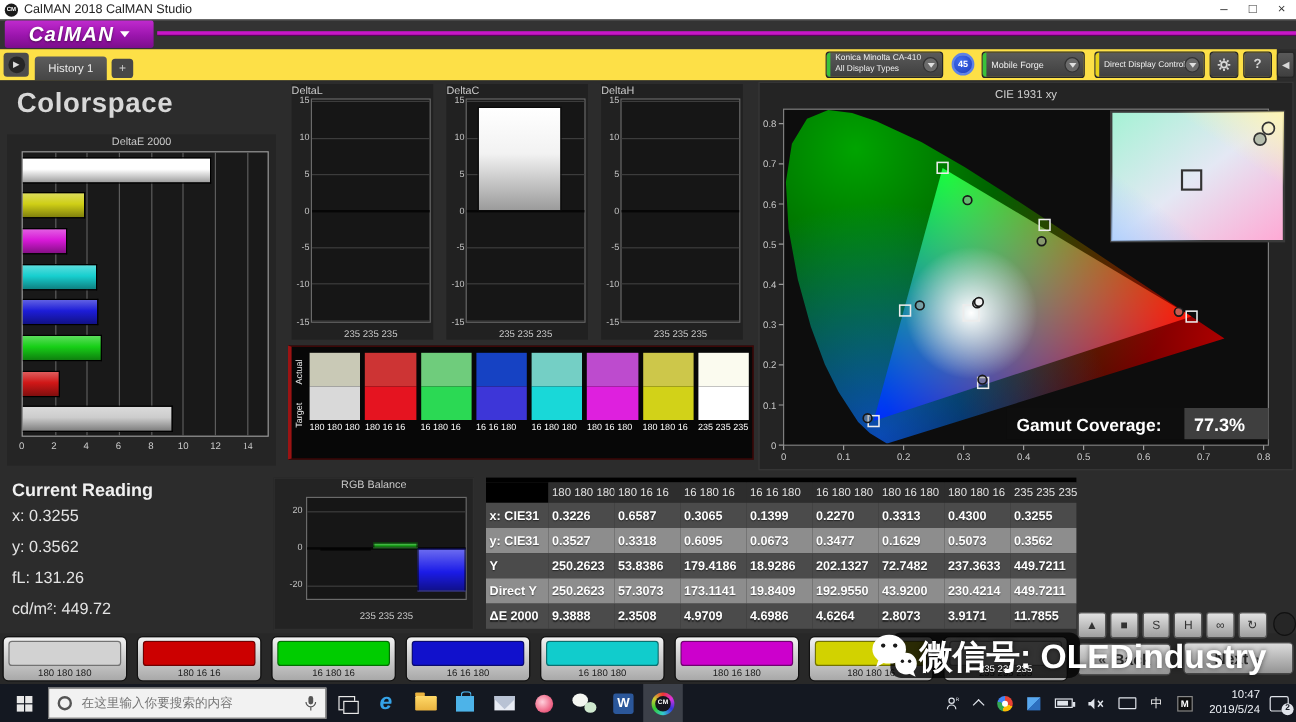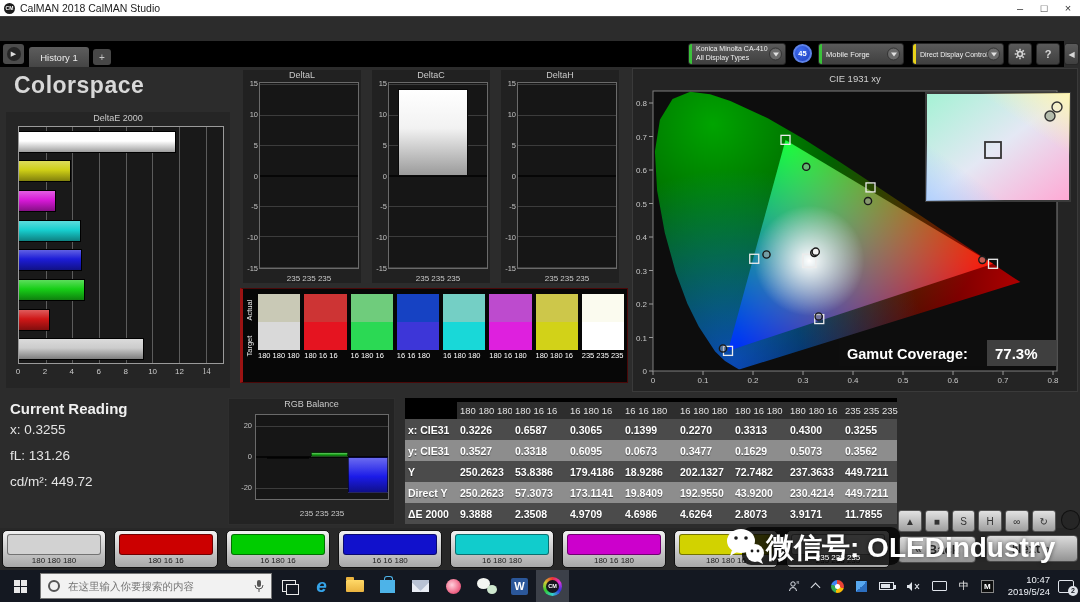--- a/index.html
+++ b/index.html
@@ -20,21 +20,21 @@
   .logo{position:absolute;left:4px;top:0;width:124px;height:23px;border-radius:2px;
         background:linear-gradient(180deg,#c02ace 0%,#9b15ad 55%,#7c0e8c 100%);
         display:flex;align-items:center;justify-content:center;gap:5px;}
   .logo-text{font-size:17px;font-weight:bold;font-style:italic;color:#fff;letter-spacing:1px;
              text-shadow:0 1px 2px rgba(0,0,0,.5);}
   .logo-caret{width:0;height:0;border-left:4px solid transparent;border-right:4px solid transparent;
               border-top:5px solid #fff;}
   .magenta-line{position:absolute;left:131px;right:0;top:9px;height:3px;background:#c716c7;box-shadow:0 1px 0 #5a055a;}
 
   
-  .tabrow{position:absolute;top:41px;left:0;right:16px;height:26px;background:#000000;}
+  .tabrow{position:absolute;top:41px;left:0;right:16px;height:26px;background:#fde047;}
   .histbtn{position:absolute;left:3px;top:3px;width:21px;height:20px;border-radius:3px;background:#4c4c4c;
            display:flex;align-items:center;justify-content:center;}
   .histbtn .circ{width:14px;height:14px;border-radius:50%;background:#262626;color:#ddd;font-size:7px;
            display:flex;align-items:center;justify-content:center;}
   .tab{position:absolute;left:29px;top:6px;width:60px;height:20px;border-radius:3px 3px 0 0;
        background:linear-gradient(180deg,#5d5d5d,#454545);font-size:9.5px;color:#ececec;
        display:flex;align-items:center;justify-content:center;}
   .tabplus{position:absolute;left:93px;top:8px;width:18px;height:16px;border-radius:3px;background:#474747;
        font-size:10px;color:#c8c8c8;display:flex;align-items:center;justify-content:center;}
   .dd{position:absolute;top:2px;height:22px;border-radius:3px;border:1px solid #262626;
@@ -62,21 +62,21 @@
   .de-title{position:absolute;top:1px;left:0;right:0;text-align:center;font-size:9px;color:#c9c9c9;}
   .de-plot{position:absolute;left:12px;top:14px;width:206px;height:238px;background:#191919;border:1px solid #9a9a9a;}
   .de-plot .vgrid{position:absolute;top:0;bottom:0;width:1px;background:#5c5c5c;}
   .de-bar{position:absolute;left:0;height:22px;border:1px solid #000;border-left:none;}
   .de-axis{position:absolute;left:12px;width:206px;top:255px;height:10px;}
   .de-axis span{position:absolute;transform:translateX(-50%);font-size:8px;color:#cccccc;}
 
   
   .lch-row{position:absolute;left:243px;top:3px;width:376px;height:213px;display:flex;gap:11px;}
   .lch-panel{flex:1;position:relative;background:#212121;}
-  .lch-title{text-align:center;font-size:9px;color:#c9c9c9;height:12px;}
+  .lch-title{font-size:9px;color:#c9c9c9;height:12px;}
   .lch-body{position:absolute;left:0;right:2px;top:12px;bottom:14px;display:flex;}
   .lch-ylabs{position:relative;width:16px;}
   .lch-ylabs span{position:absolute;right:1px;transform:translateY(-50%);font-size:7.5px;color:#c2c2c2;}
   .lch-plot{position:relative;flex:1;background:#161616;border:1px solid #6a6a6a;}
   .lch-plot .hgrid{position:absolute;left:0;right:0;height:1px;background:#3c3c3c;}
   .lch-plot .zeroline{position:absolute;left:0;right:0;height:2px;background:#060606;}
   .lch-bar{position:absolute;left:9%;width:72%;background:linear-gradient(180deg,#ffffff 0%,#f2f2f2 45%,#9b9b9b 100%);border:1px solid #0a0a0a;}
   .lch-xlab{position:absolute;bottom:0;left:16px;right:2px;text-align:center;font-size:8px;color:#c9c9c9;}
 
   
@@ -197,20 +197,27 @@
   <div class="titlebar">
     <span class="cm-dot">CM</span>
     <span>CalMAN 2018 CalMAN Studio</span>
     <span class="win-ctrls">
       <span>–</span>
       <span>□</span>
       <span>×</span>
     </span>
   </div>
 
+  <div class="logorow">
+    <div class="logo">
+      <span class="logo-text">CalMAN</span>
+      <span class="logo-caret"></span>
+    </div>
+    <div class="magenta-line"></div>
+  </div>
 
   <div class="tabrow">
     <div class="histbtn">
       <span class="circ">▶</span>
     </div>
     <div class="tab">History 1</div>
     <div class="tabplus">+</div>
 
     <div class="dd" style="--acc:#3ac23a;left:688px;width:98px;">
       <span class="two">
@@ -531,20 +538,21 @@
           <text x="214" y="290" font-size="14.5" font-weight="bold" fill="#fff">Gamut Coverage:</text>
           <text x="362" y="290" font-size="15" font-weight="bold" fill="#fff">77.3%</text>
           <text x="222" y="13" text-anchor="middle" font-size="9.5" fill="#d0d0d0">CIE 1931 xy</text>
         </svg>
     </div>
 
     <div class="reading">
       <h2>Current Reading</h2>
       <div id="reading-items">
           <div class="line">x: 0.3255</div>
+          <div class="line">y: 0.3562</div>
           <div class="line">fL: 131.26</div>
           <div class="line">cd/m²: 449.72</div>
         </div>
     </div>
 
     <div class="rgb-panel">
       <div class="rgb-title" id="rgb-title">RGB Balance</div>
       <div class="rgb-ylabs" id="rgb-ylabs">
           <span style="top: 25.8889px;">20</span>
           <span style="top: 57px;">0</span>

